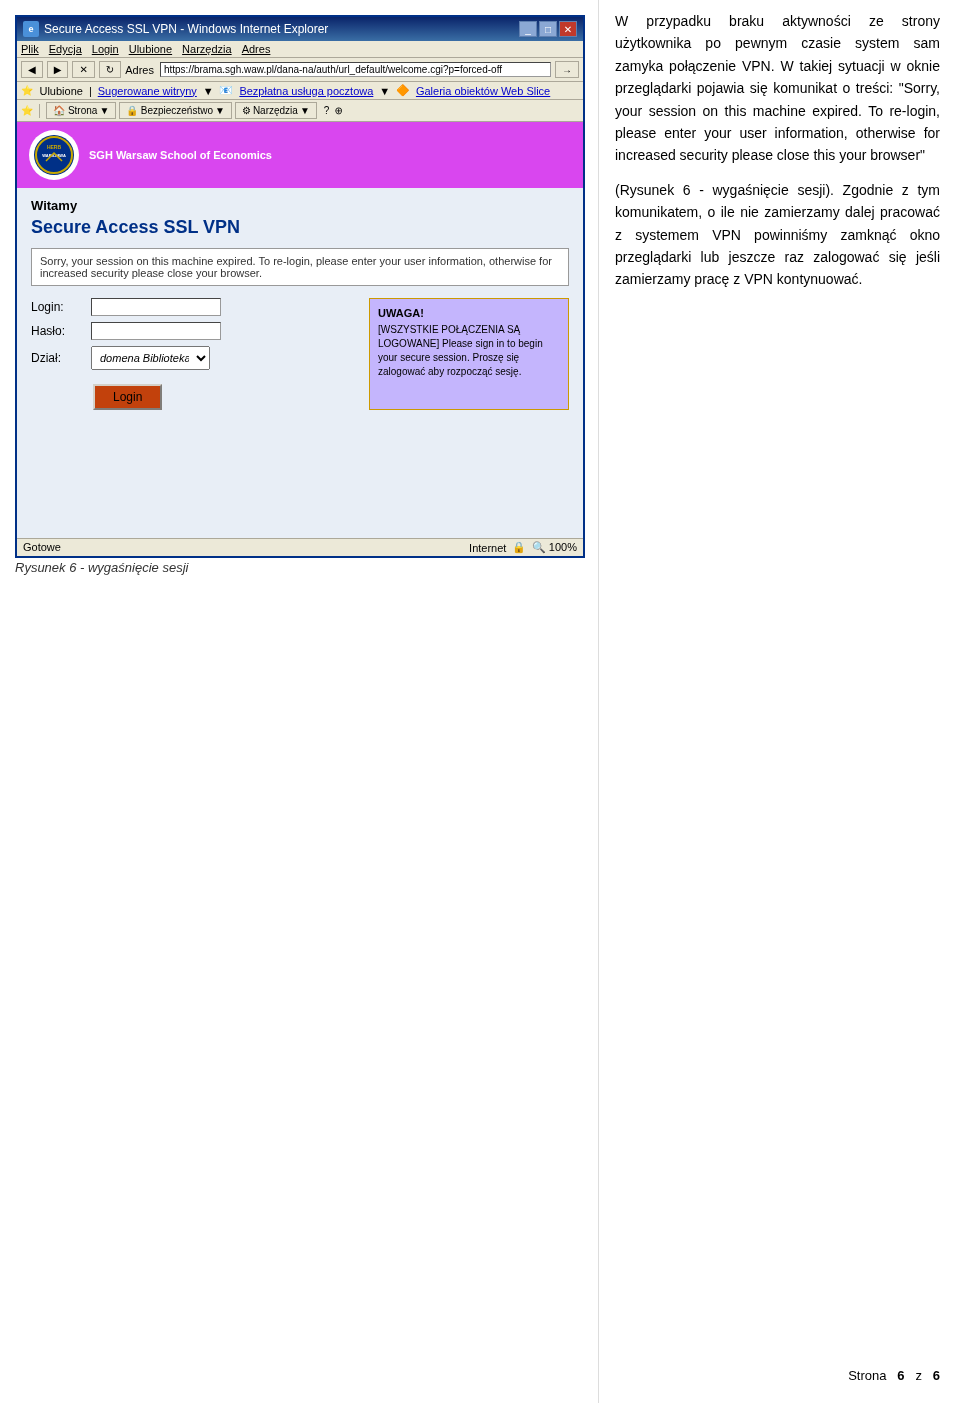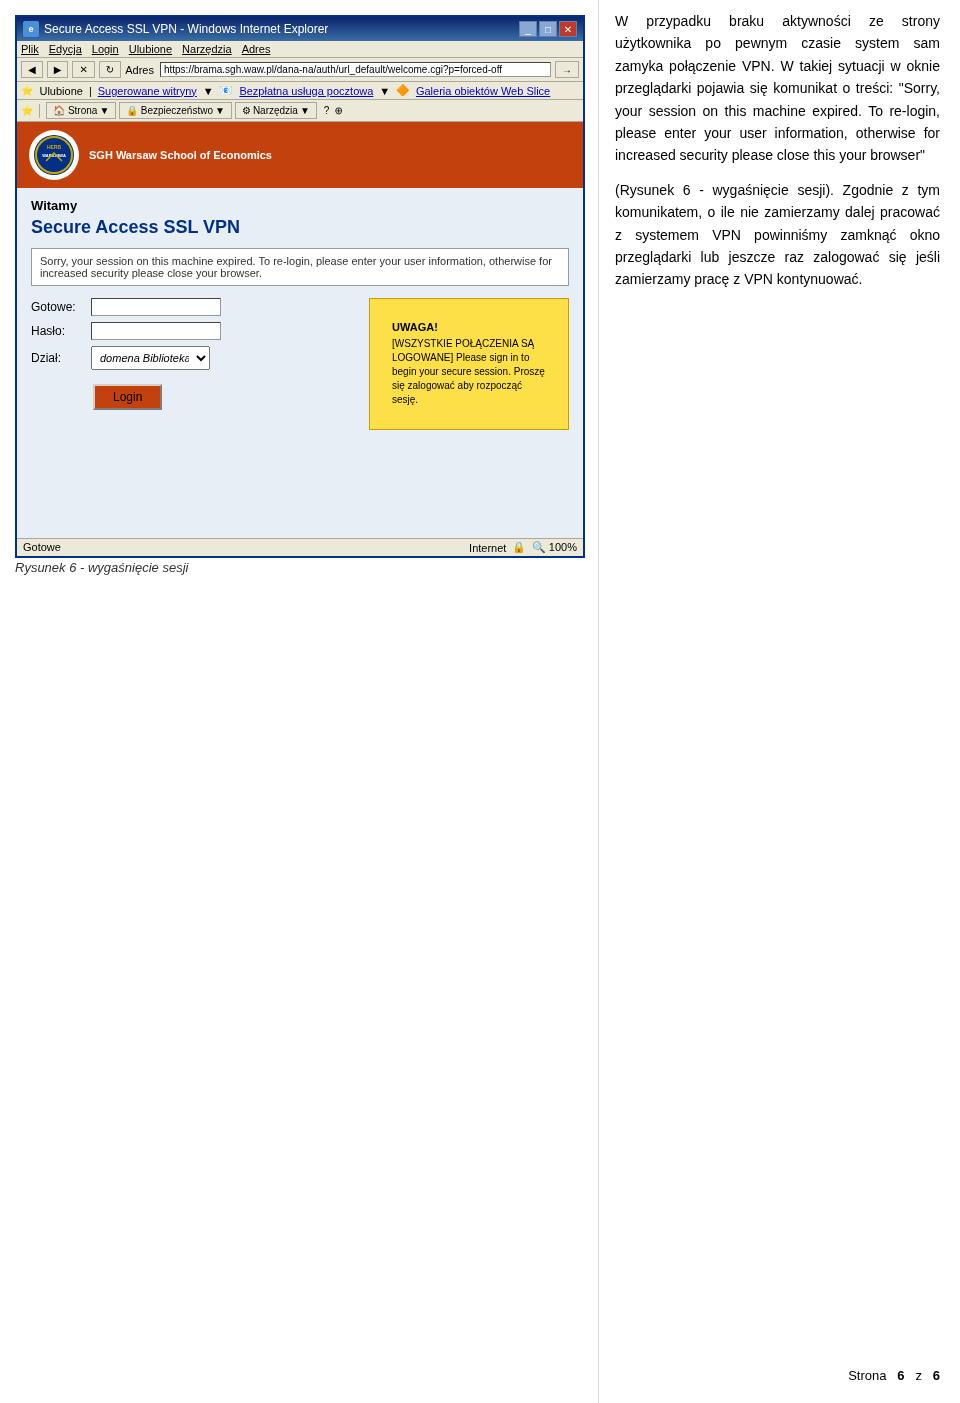--- a/index.html
+++ b/index.html
@@ -144,21 +144,21 @@
       gap: 2px;
     }
 
     
     .vpn-page {
       background: #fff;
       min-height: 400px;
     }
 
     .vpn-header {
-      background: #c2410c;
+      background: #d946ef;
       color: #fff;
       padding: 8px 12px;
       display: flex;
       align-items: center;
       gap: 10px;
     }
 
     .vpn-logo {
       width: 50px;
       height: 50px;
@@ -242,23 +242,23 @@
       background: #c2410c;
       border: 2px outset #d4d0c8;
       padding: 4px 18px;
       font-size: 12px;
       cursor: pointer;
       margin-top: 8px;
       margin-left: 62px;
     }
 
     .vpn-notice-box {
-      background: #fde047;
+      background: #c4b5fd;
       border: 1px solid #cc9900;
-      padding: 22px;
+      padding: 8px;
       font-size: 11px;
       flex: 1;
       max-width: 200px;
     }
 
     .vpn-notice-title {
       font-weight: bold;
       margin-bottom: 4px;
     }
 
@@ -410,21 +410,21 @@
         <div class="vpn-welcome">Witamy</div>
         <div class="vpn-title">Secure Access SSL VPN</div>
 
         <div class="vpn-error-box">
           <span>Sorry, your session on this machine expired. To re-login, please enter your user information, otherwise for increased security please close your browser.</span>
         </div>
 
         <div class="vpn-form-area">
           <div class="vpn-form-left">
             <div class="vpn-form-row">
-              <label>Gotowe:</label>
+              <label>Login:</label>
               <input type="text" style="">
             </div>
             <div class="vpn-form-row">
               <label>Hasło:</label>
               <input type="password" style="">
             </div>
             <div class="vpn-form-row">
               <label>Dział:</label>
               <select>
                 <option>domena Biblioteka</option>

